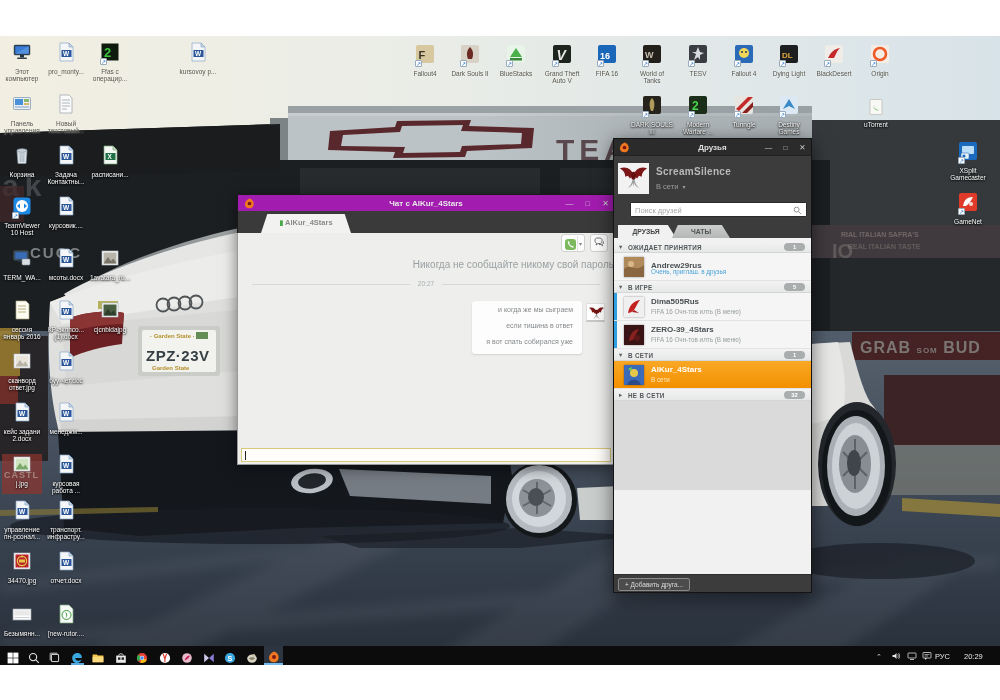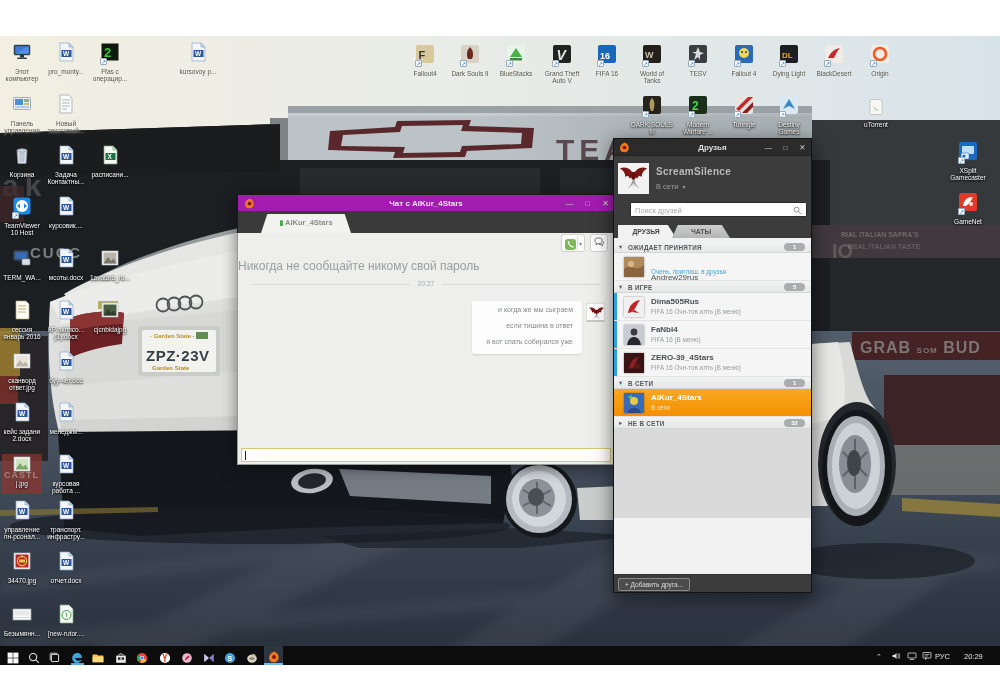--- a/index.html
+++ b/index.html
@@ -462,21 +462,21 @@
           </svg>
     <span style="position:absolute;right:2px;top:5px;font-size:6px;color:#888">▾</span>
     <span style="position:absolute;right:6.5px;top:1px;height:16px;border-left:1px solid #e0e0de"></span>
   </div>
   <div style="position:absolute;right:6px;top:1px;width:18px;height:18px;background:#fdfdfd;border:1px solid #d0d0ce;border-radius:3px">
     <svg width="12" height="12" viewBox="0 0 24 24" style="position:absolute;left:2px;top:2px">
      <path d="M4,6 C4,3.8 5.8,2 8,2 L14,2 C16.2,2 18,3.8 18,6 L18,9 C18,11.2 16.2,13 14,13 L10,13 L6,16 L7.5,12.6 C5.5,12 4,10.2 4,8.5 Z" fill="none" stroke="#555" stroke-width="1.6"></path>
      <path d="M12,15 L16,15 L19,17.5 L18,15 C19.5,14.6 21,13.4 21,11.8 L21,9" fill="none" stroke="#555" stroke-width="1.6"></path>
           </svg>
   </div>
-  <div style="position:absolute;left:0;right:0;top:26px;text-align:left;font-size:12px;color:#9aa0a2">Никогда не сообщайте никому свой пароль</div>
+  <div style="position:absolute;left:0;right:0;top:26px;text-align:right;font-size:10px;color:#9aa0a2">Никогда не сообщайте никому свой пароль</div>
   <div style="position:absolute;left:14px;right:14px;top:51px;border-top:1px solid #d8d8d6"></div>
   <div style="position:absolute;left:0;right:0;top:47px;text-align:center;font-size:6.5px;color:#a8aeb0">
     <span style="background:#eeeeec;padding:0 8px">20:27</span></div>
   <div style="position:absolute;left:234px;top:68px;width:110px;height:53px;background:#fdfdfd;border-radius:3px;box-shadow:0 1px 2px rgba(0,0,0,.12)">
     <div style="position:absolute;right:9px;top:5px;font-size:7px;color:#85898c;white-space:nowrap">и когда же мы сыграем</div>
     <div style="position:absolute;right:9px;top:21px;font-size:7px;color:#85898c;white-space:nowrap">если тишина в ответ</div>
     <div style="position:absolute;right:9px;top:37px;font-size:7px;color:#85898c;white-space:nowrap">я вот спать собирался уже</div>
   </div>
   <div style="position:absolute;left:348px;top:70px;width:19px;height:19px;background:#fff;border:1px solid #e0e0de;border-bottom:2px solid #c8c8c6">
     <svg width="17" height="17" viewBox="0 0 34 34" style="margin:1px">
@@ -538,47 +538,37 @@
           <span style="position:absolute;left:5px;top:2px;font-size:6.5px;color:#5a6064">▾</span>
           <span style="position:absolute;left:14px;top:2.5px;font-size:6.3px;font-weight:bold;color:#53585c;letter-spacing:0.3px">ОЖИДАЕТ ПРИНЯТИЯ</span>
           <span style="position:absolute;right:6px;top:2px;width:21px;height:7.5px;background:#a9adad;border-radius:4px;text-align:center;font-size:5.8px;font-weight:bold;color:#fff;line-height:8px">1</span>
         </div>
   <div style="position:relative;height:28px;background:#f4f5f4;border-bottom:1px solid #e2e3e2">
           <span style="position:absolute;left:10px;top:4px;width:20px;height:20px;box-shadow:0 0 2px rgba(0,0,0,.4)"><svg width="20" height="20" viewBox="0 0 20 20">
               <rect width="20" height="20" fill="#b08a5a"></rect>
               <path d="M0,12 C6,6 12,16 20,8 L20,20 L0,20 Z" fill="#8a6640"></path>
               <circle cx="7" cy="7" r="3" fill="#d8b88a"></circle>
             </svg></span>
-          <div style="position:absolute;left:37px;top:20px;font-size:8px;font-weight:normal;color:#4a4f52">Andrew29rus</div>
+          <div style="position:absolute;left:37px;top:8px;font-size:8px;font-weight:bold;color:#4a4f52">Andrew29rus</div>
           <div style="position:absolute;left:37px;top:15px;font-size:6.3px;color:#9aa0a2"><span style="color:#4aa3d8">Очень, приглаш. в друзья</span></div>
         </div>
   <div style="position:relative;height:12px;background:linear-gradient(#f2f3f2,#e6e8e7);border-bottom:1px solid #d4d6d5">
           <span style="position:absolute;left:5px;top:2px;font-size:6.5px;color:#5a6064">▾</span>
           <span style="position:absolute;left:14px;top:2.5px;font-size:6.3px;font-weight:bold;color:#53585c;letter-spacing:0.3px">В ИГРЕ</span>
           <span style="position:absolute;right:6px;top:2px;width:21px;height:7.5px;background:#a9adad;border-radius:4px;text-align:center;font-size:5.8px;font-weight:bold;color:#fff;line-height:8px">5</span>
         </div>
   <div style="position:relative;height:28px;background:#f4f5f4;border-bottom:1px solid #e2e3e2">
           <span style="position:absolute;left:0;top:0;width:3px;height:100%;background:#2f9fe0"></span>
           <span style="position:absolute;left:10px;top:4px;width:20px;height:20px;box-shadow:0 0 2px rgba(0,0,0,.4)"><svg width="20" height="20" viewBox="0 0 20 20">
               <rect width="20" height="20" fill="#f0f0f0"></rect>
               <path d="M4,16 C5,9 9,4 16,3 C13,7 12,10 10,13 C8,15 6,16 4,16 Z" fill="#c42222"></path>
               <path d="M10,13 L15,16 L8,15 Z" fill="#a81c1c"></path>
             </svg></span>
           <div style="position:absolute;left:37px;top:4px;font-size:8px;font-weight:bold;color:#4a4f52">Dima505Rus</div>
           <div style="position:absolute;left:37px;top:15px;font-size:6.3px;color:#9aa0a2">FIFA 16 Очн-тов илть (В меню)</div>
-        </div>
-  <div style="position:relative;height:28px;background:#f4f5f4;border-bottom:1px solid #e2e3e2">
-          <span style="position:absolute;left:0;top:0;width:3px;height:100%;background:#2f9fe0"></span>
-          <span style="position:absolute;left:10px;top:4px;width:20px;height:20px;box-shadow:0 0 2px rgba(0,0,0,.4)"><svg width="20" height="20" viewBox="0 0 20 20">
-              <rect width="20" height="20" fill="#c8ccd2"></rect>
-              <circle cx="10" cy="7" r="3.4" fill="#3a3a3e"></circle>
-              <path d="M3,20 C4,14 7,12 10,12 C13,12 16,14 17,20 Z" fill="#26262c"></path>
-            </svg></span>
-          <div style="position:absolute;left:37px;top:4px;font-size:8px;font-weight:bold;color:#4a4f52">FaNbI4</div>
-          <div style="position:absolute;left:37px;top:15px;font-size:6.3px;color:#9aa0a2">FIFA 16 (В меню)</div>
         </div>
   <div style="position:relative;height:28px;background:#f4f5f4;border-bottom:1px solid #e2e3e2">
           <span style="position:absolute;left:0;top:0;width:3px;height:100%;background:#2f9fe0"></span>
           <span style="position:absolute;left:10px;top:4px;width:20px;height:20px;box-shadow:0 0 2px rgba(0,0,0,.4)"><svg width="20" height="20" viewBox="0 0 20 20">
               <rect width="20" height="20" fill="#3a1414"></rect>
               <path d="M5,16 C6,9 9,5 15,4 C12,8 11,12 9,15 Z" fill="#8a2020"></path>
               <circle cx="13" cy="13" r="3" fill="#5a1818"></circle>
             </svg></span>
           <div style="position:absolute;left:37px;top:4px;font-size:8px;font-weight:bold;color:#4a4f52">ZERO-39_4Stars</div>
           <div style="position:absolute;left:37px;top:15px;font-size:6.3px;color:#9aa0a2">FIFA 16 Очн-тов илть (В меню)</div>

